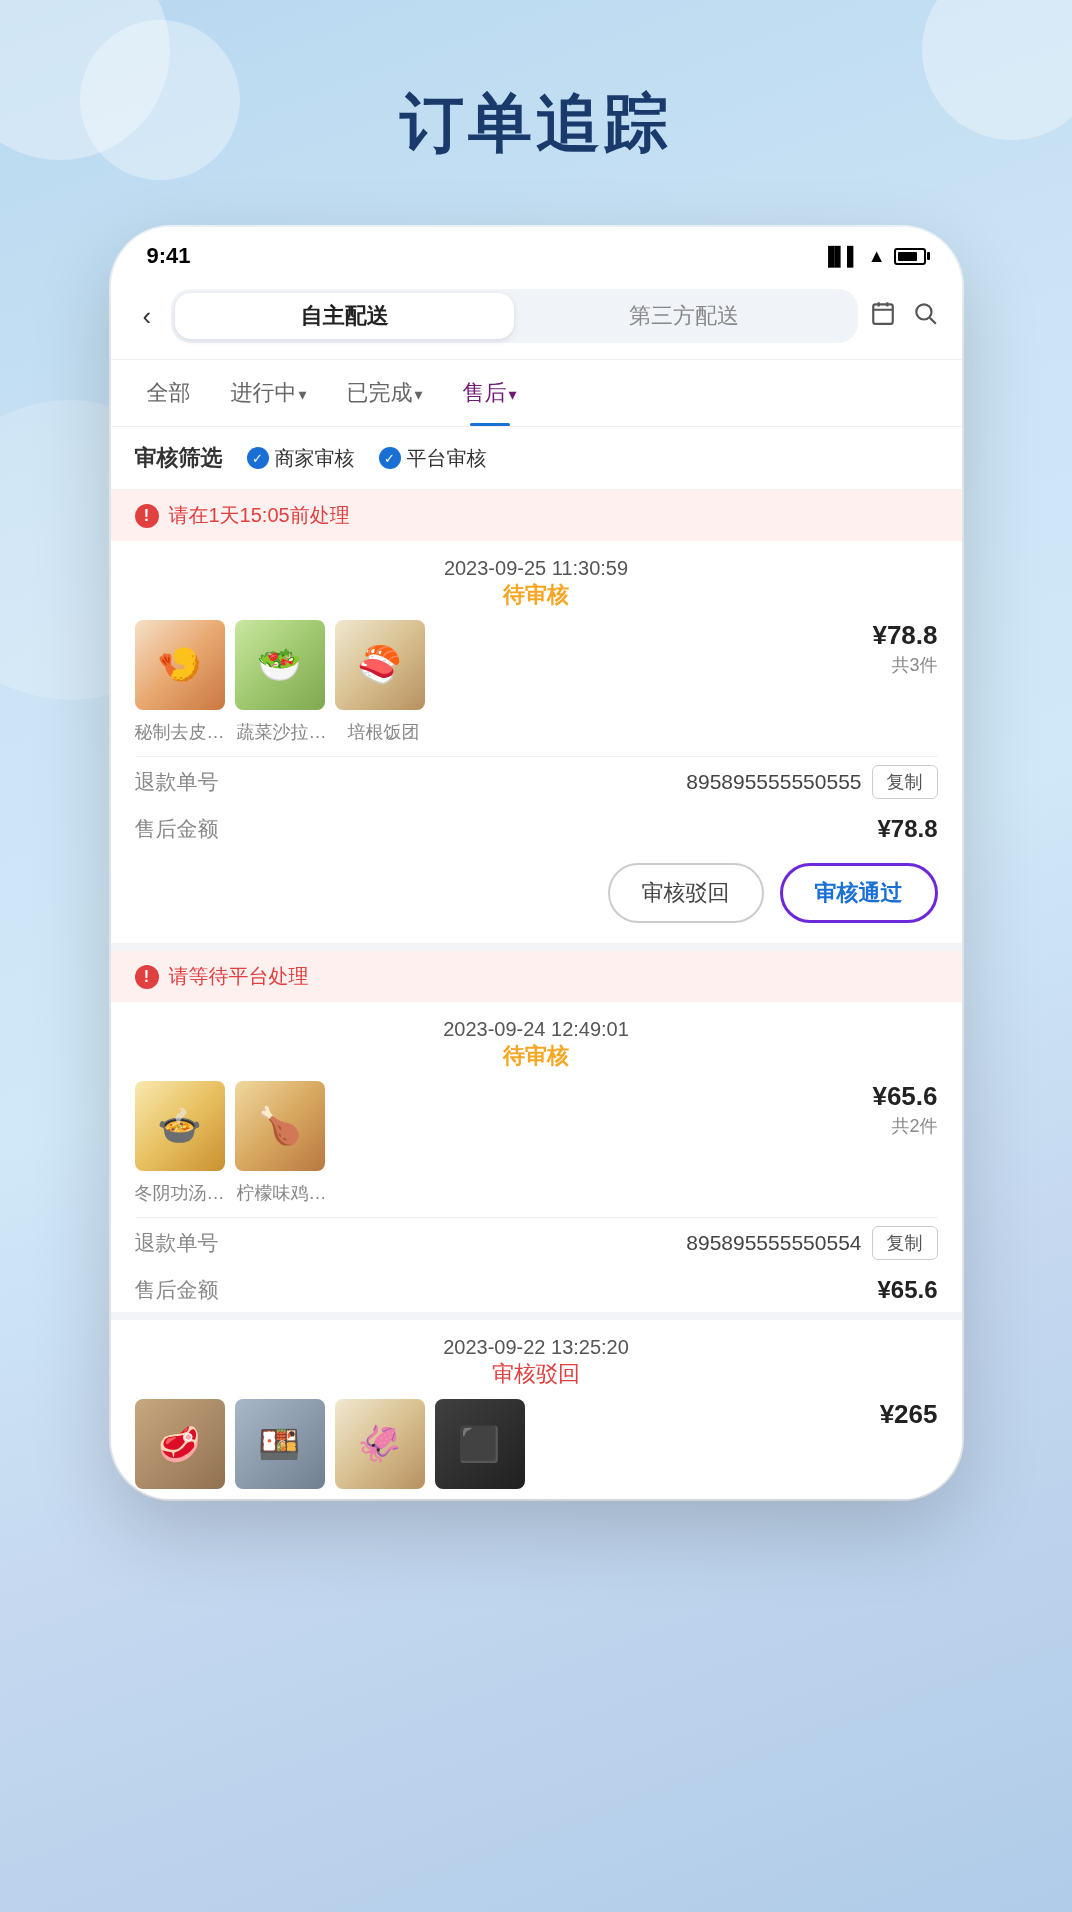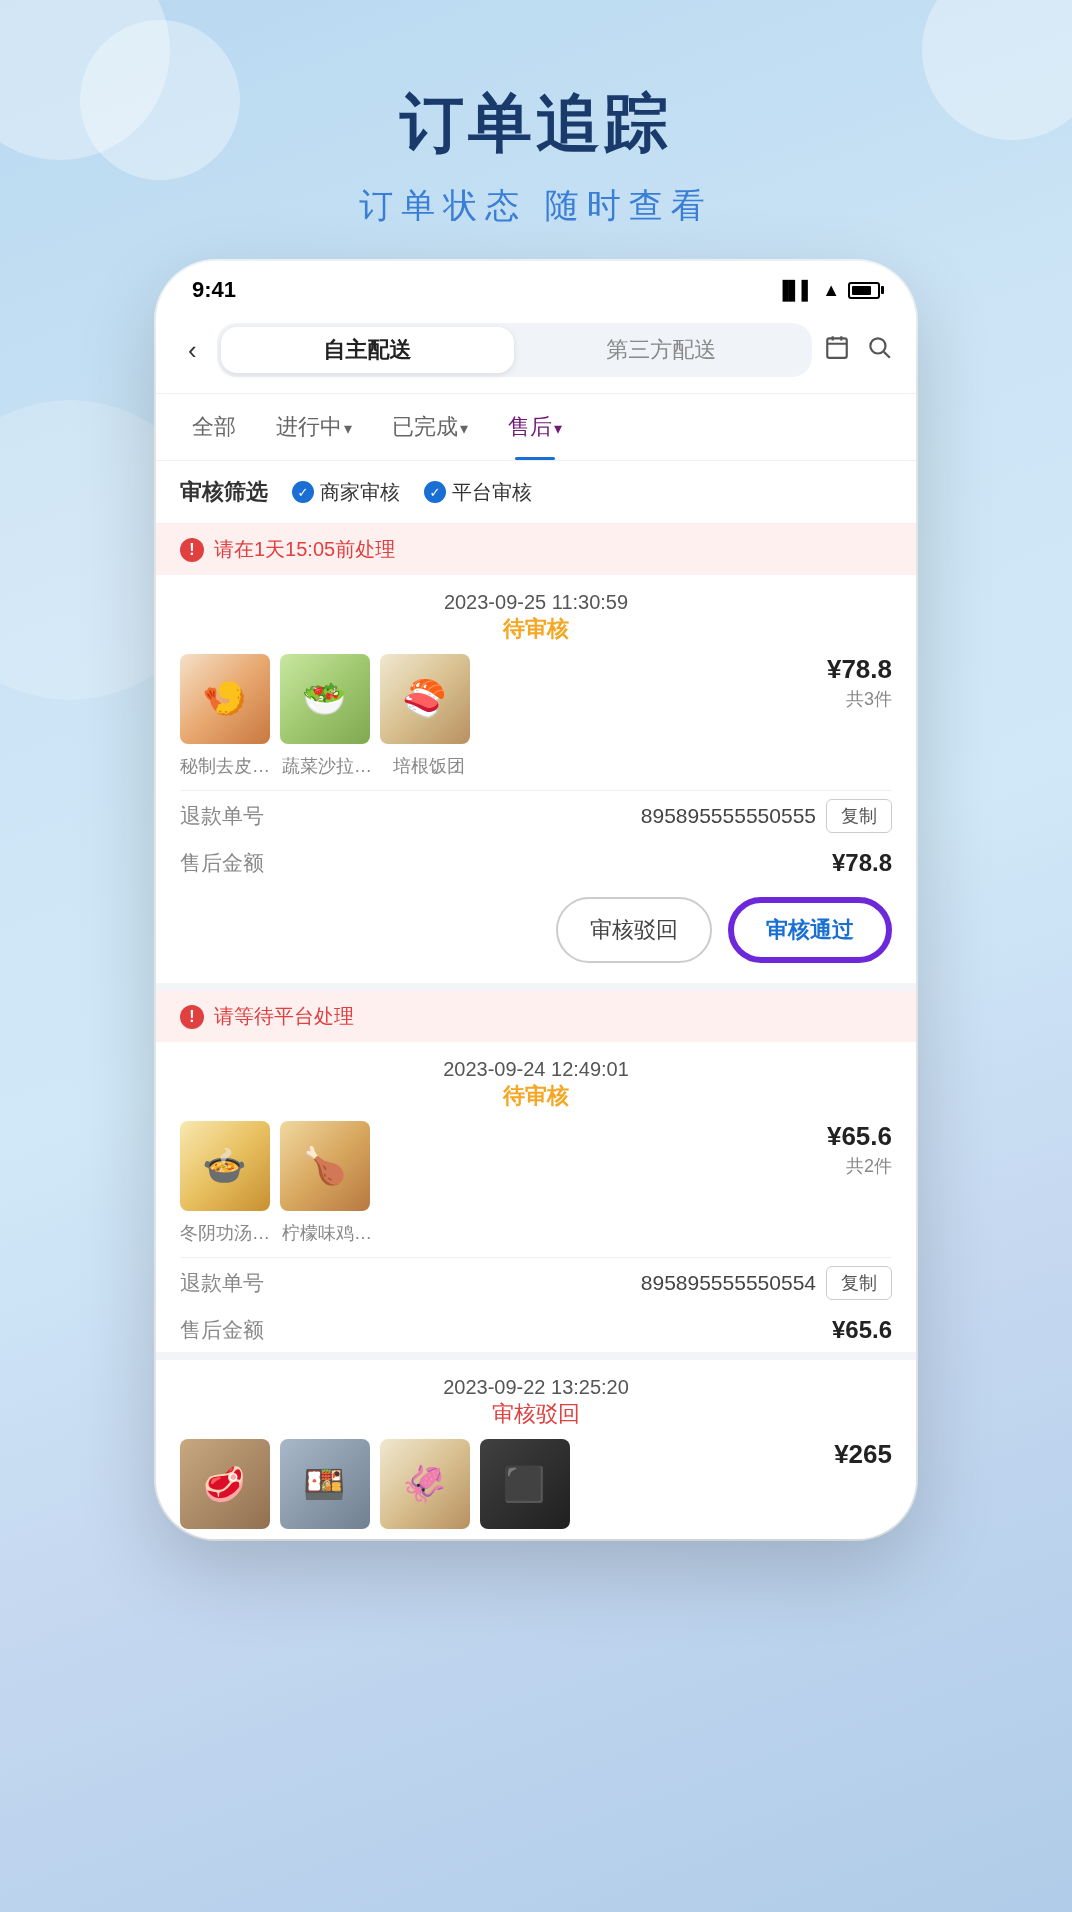--- a/index.html
+++ b/index.html
@@ -21,40 +21,40 @@
       background: rgba(255,255,255,0.35);
     }
     .bg-circle-1 { width: 220px; height: 220px; top: -60px; left: -50px; }
     .bg-circle-2 { width: 160px; height: 160px; top: 20px; left: 80px; }
     .bg-circle-3 { width: 180px; height: 180px; top: -40px; right: -30px; }
     .bg-circle-4 { width: 300px; height: 300px; left: -80px; top: 400px; background: rgba(255,255,255,0.2); }
 
     .header-section {
       text-align: center;
       padding-top: 80px;
-      margin-bottom: 32px;
+      margin-bottom: 44px;
       z-index: 1;
     }
     .main-title {
       font-size: 64px;
       font-weight: 900;
       color: #1a3a6b;
       letter-spacing: 4px;
       margin-bottom: 16px;
     }
     .sub-title {
       font-size: 34px;
       color: #3a7fd5;
       letter-spacing: 8px;
       font-weight: 500;
     }
 
     
     .phone-mockup {
-      width: 760px;
+      width: 851px;
       background: #f5f7fa;
       border-radius: 60px;
       box-shadow: 0 30px 80px rgba(0,0,0,0.18), 0 0 0 2px rgba(255,255,255,0.8);
       overflow: hidden;
       z-index: 2;
       position: relative;
     }
 
     
     .status-bar {
@@ -373,21 +373,21 @@
       padding: 12px 32px;
       border: 2px solid #ccc;
       border-radius: 50px;
       font-size: 22px;
       color: #444;
       background: #fff;
       cursor: pointer;
     }
     .btn-primary {
       padding: 12px 32px;
-      border: 6px solid #6d28d9;
+      border: 3px solid #6d28d9;
       border-radius: 50px;
       font-size: 22px;
       color: #1a6fd4;
       background: #fff;
       cursor: pointer;
       font-weight: 600;
     }
 
     
     .card-divider {
@@ -448,21 +448,20 @@
 </head>
 <body>
 
 <div class="bg-circle bg-circle-1"></div>
 <div class="bg-circle bg-circle-2"></div>
 <div class="bg-circle bg-circle-3"></div>
 <div class="bg-circle bg-circle-4"></div>
 
 <div class="header-section">
   <div class="main-title">订单追踪</div>
-  <div class="sub-title">订单状态  随时查看</div>
 </div>
 
 <div class="phone-mockup">
 
   <div class="status-bar">
     <span>9:41</span>
     <div class="status-icons">
       <span class="signal-bars">▐▌▌</span>
       <span class="wifi-icon">▲</span>
       <div class="battery-icon">

